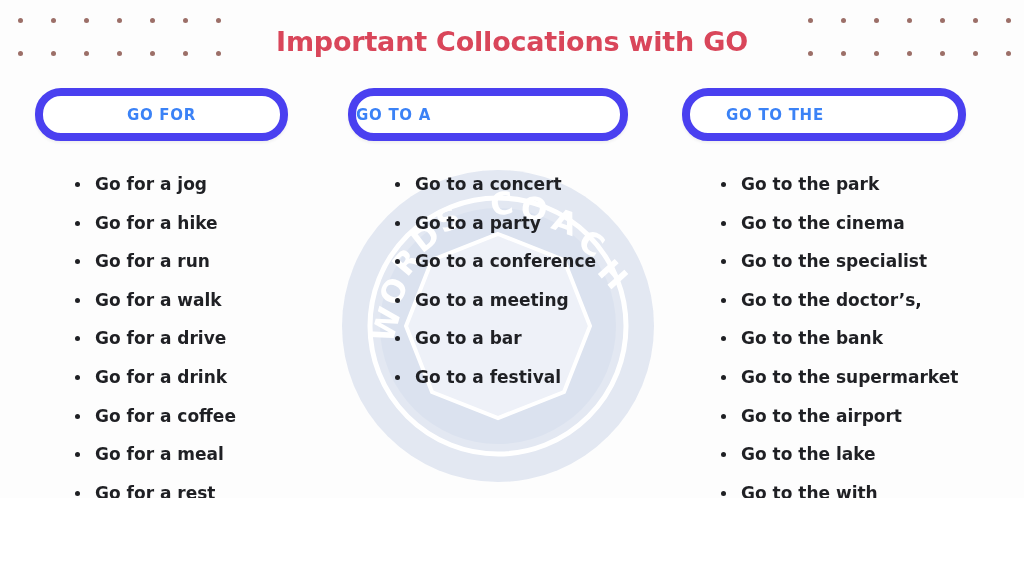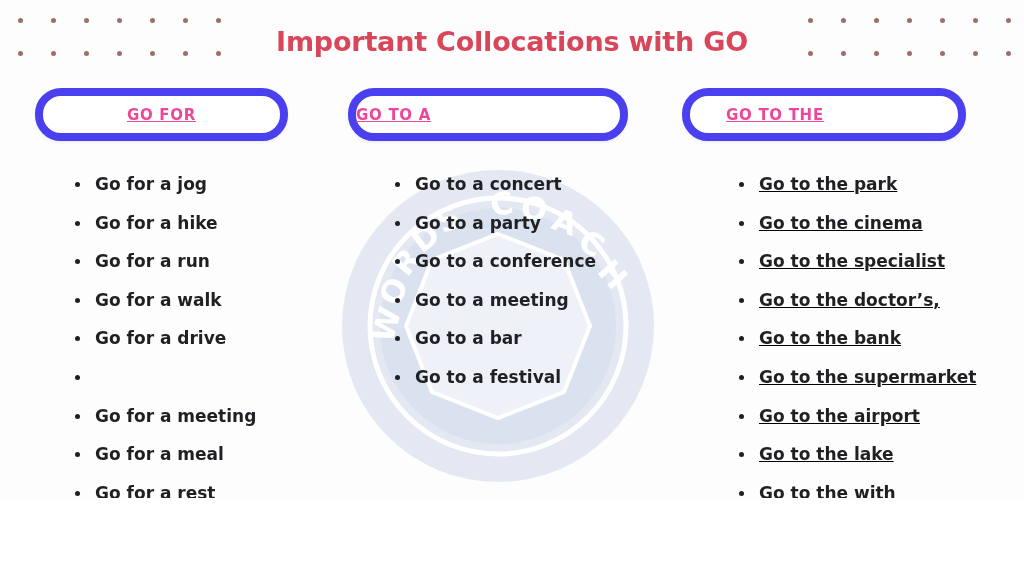--- a/index.html
+++ b/index.html
@@ -77,42 +77,41 @@
     border-radius: 26px;
     display: flex;
     align-items: center;
     box-shadow: 0 2px 3px rgba(0,0,0,0.06);
   }
   .col-header .hdr-label {
     width: 100%;
     text-align: center;
     font-size: 15px;
     font-weight: bold;
-    color: #ec4899;
+    color: #3b82f6;
     letter-spacing: 0.7px;
     white-space: nowrap;
-    text-decoration: underline;
   }
   #hdr-0 { left: 35px;  top: 88px; width: 253px; }
   #hdr-1 { left: 348px; top: 88px; width: 280px; }
   #hdr-2 { left: 682px; top: 88px; width: 284px; }
   
   #hdr-1 .hdr-label { text-align: left;   }
   #hdr-2 .hdr-label { text-align: left;   padding-left: 36px; }
 
   
   .col-list {
     position: absolute;
     margin: 12px;
     padding: 0;
     list-style: none;
   }
   #list-0 { left: 62px;  top: 160px; }
   #list-1 { left: 382px; top: 160px; }
-  #list-2 { left: 726px; top: 160px; text-decoration: underline; }
+  #list-2 { left: 708px; top: 160px; }
 
   .col-list li {
     position: relative;
     height: 38.6px;
     line-height: 25px;
     padding-left: 21px;
     font-size: 17px;
     font-weight: bold;
     color: #1f2024;
     white-space: nowrap;
@@ -223,22 +222,22 @@
   <div class="col-header" id="hdr-2">
     <span class="hdr-label">GO TO THE</span>
   </div>
 
   <ul class="col-list" id="list-0">
     <li><span class="bullet"></span><span>Go for a jog</span></li>
     <li><span class="bullet"></span><span>Go for a hike</span></li>
     <li><span class="bullet"></span><span>Go for a run</span></li>
     <li><span class="bullet"></span><span>Go for a walk</span></li>
     <li><span class="bullet"></span><span>Go for a drive</span></li>
-    <li><span class="bullet"></span></li>
-    <li><span class="bullet"></span><span>Go for a meeting</span></li>
+    <li><span class="bullet"></span><span>Go for a drink</span></li>
+    <li><span class="bullet"></span><span>Go for a coffee</span></li>
     <li><span class="bullet"></span><span>Go for a meal</span></li>
     <li><span class="bullet"></span><span>Go for a rest</span></li>
   </ul>
 
   <ul class="col-list" id="list-1">
     <li><span class="bullet"></span><span>Go to a concert</span></li>
     <li><span class="bullet"></span><span>Go to a party</span></li>
     <li><span class="bullet"></span><span>Go to a conference</span></li>
     <li><span class="bullet"></span><span>Go to a meeting</span></li>
     <li><span class="bullet"></span><span>Go to a bar</span></li>

